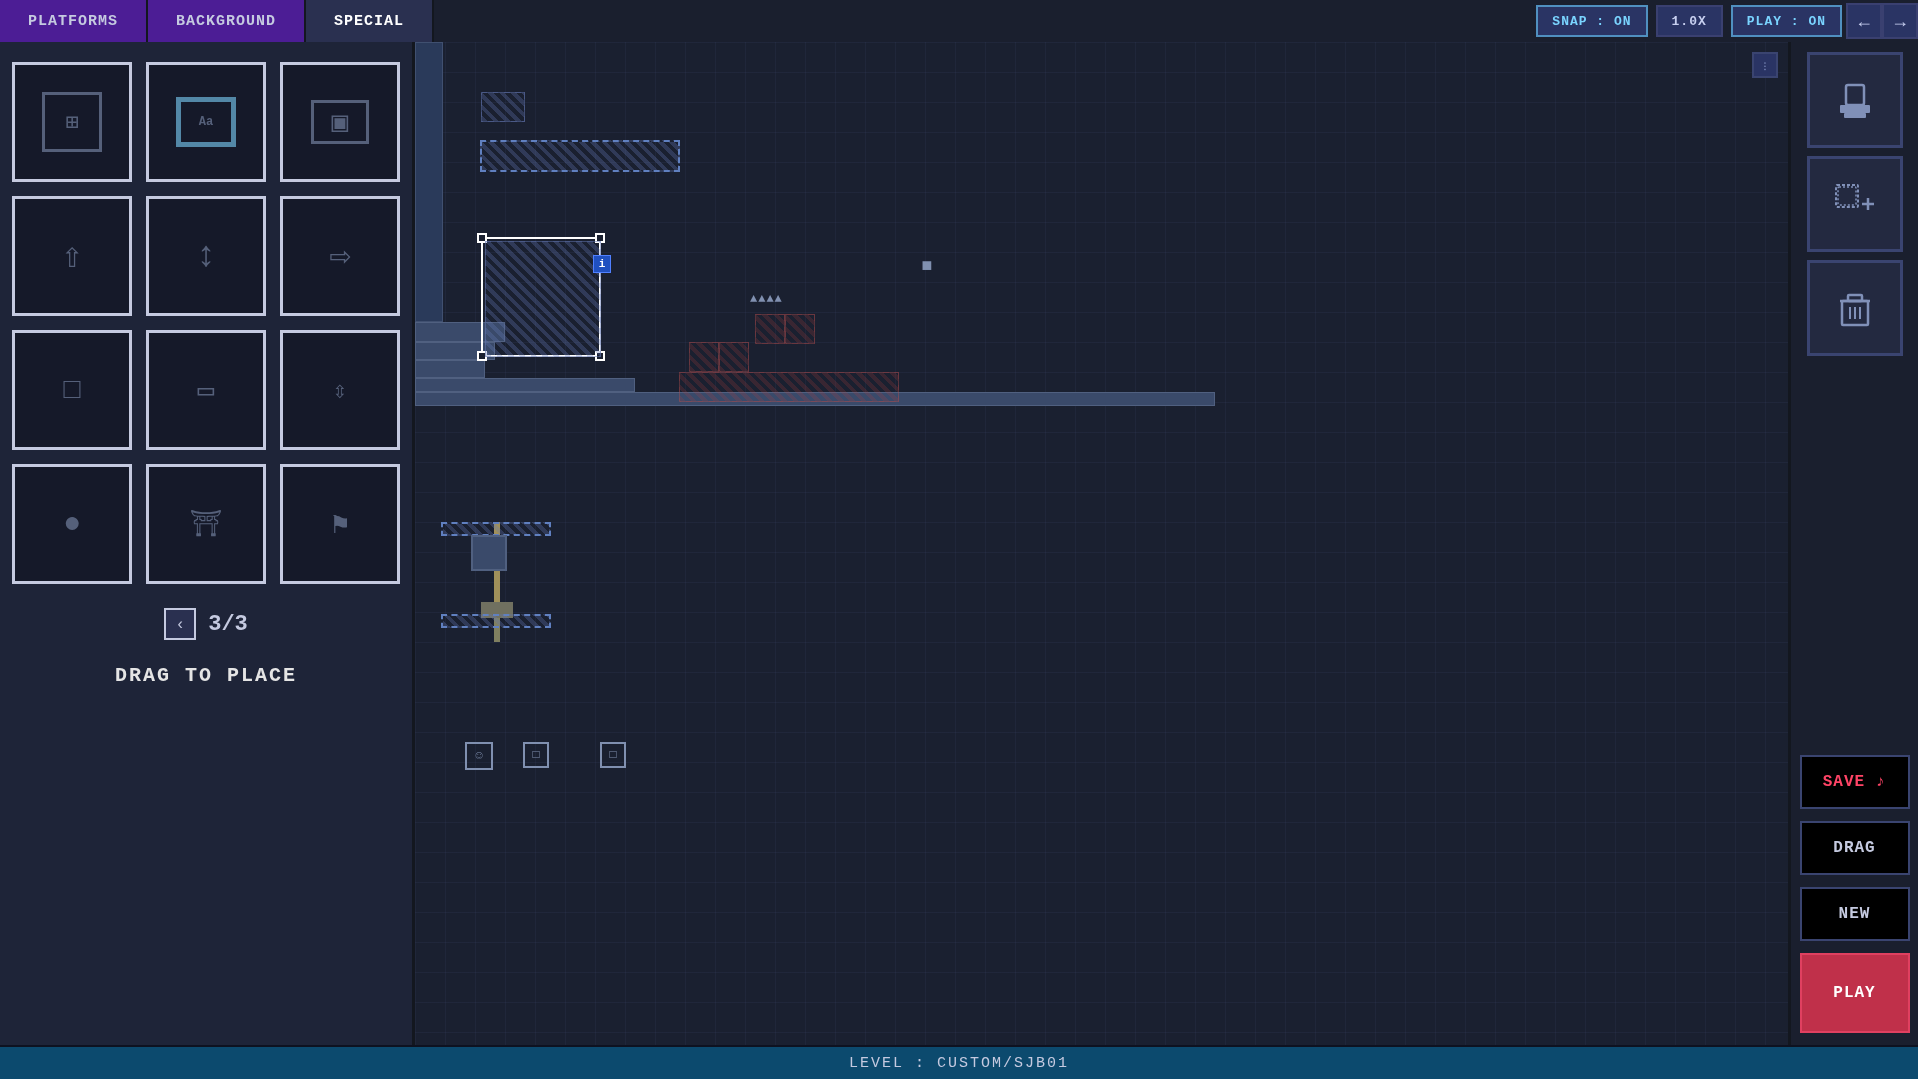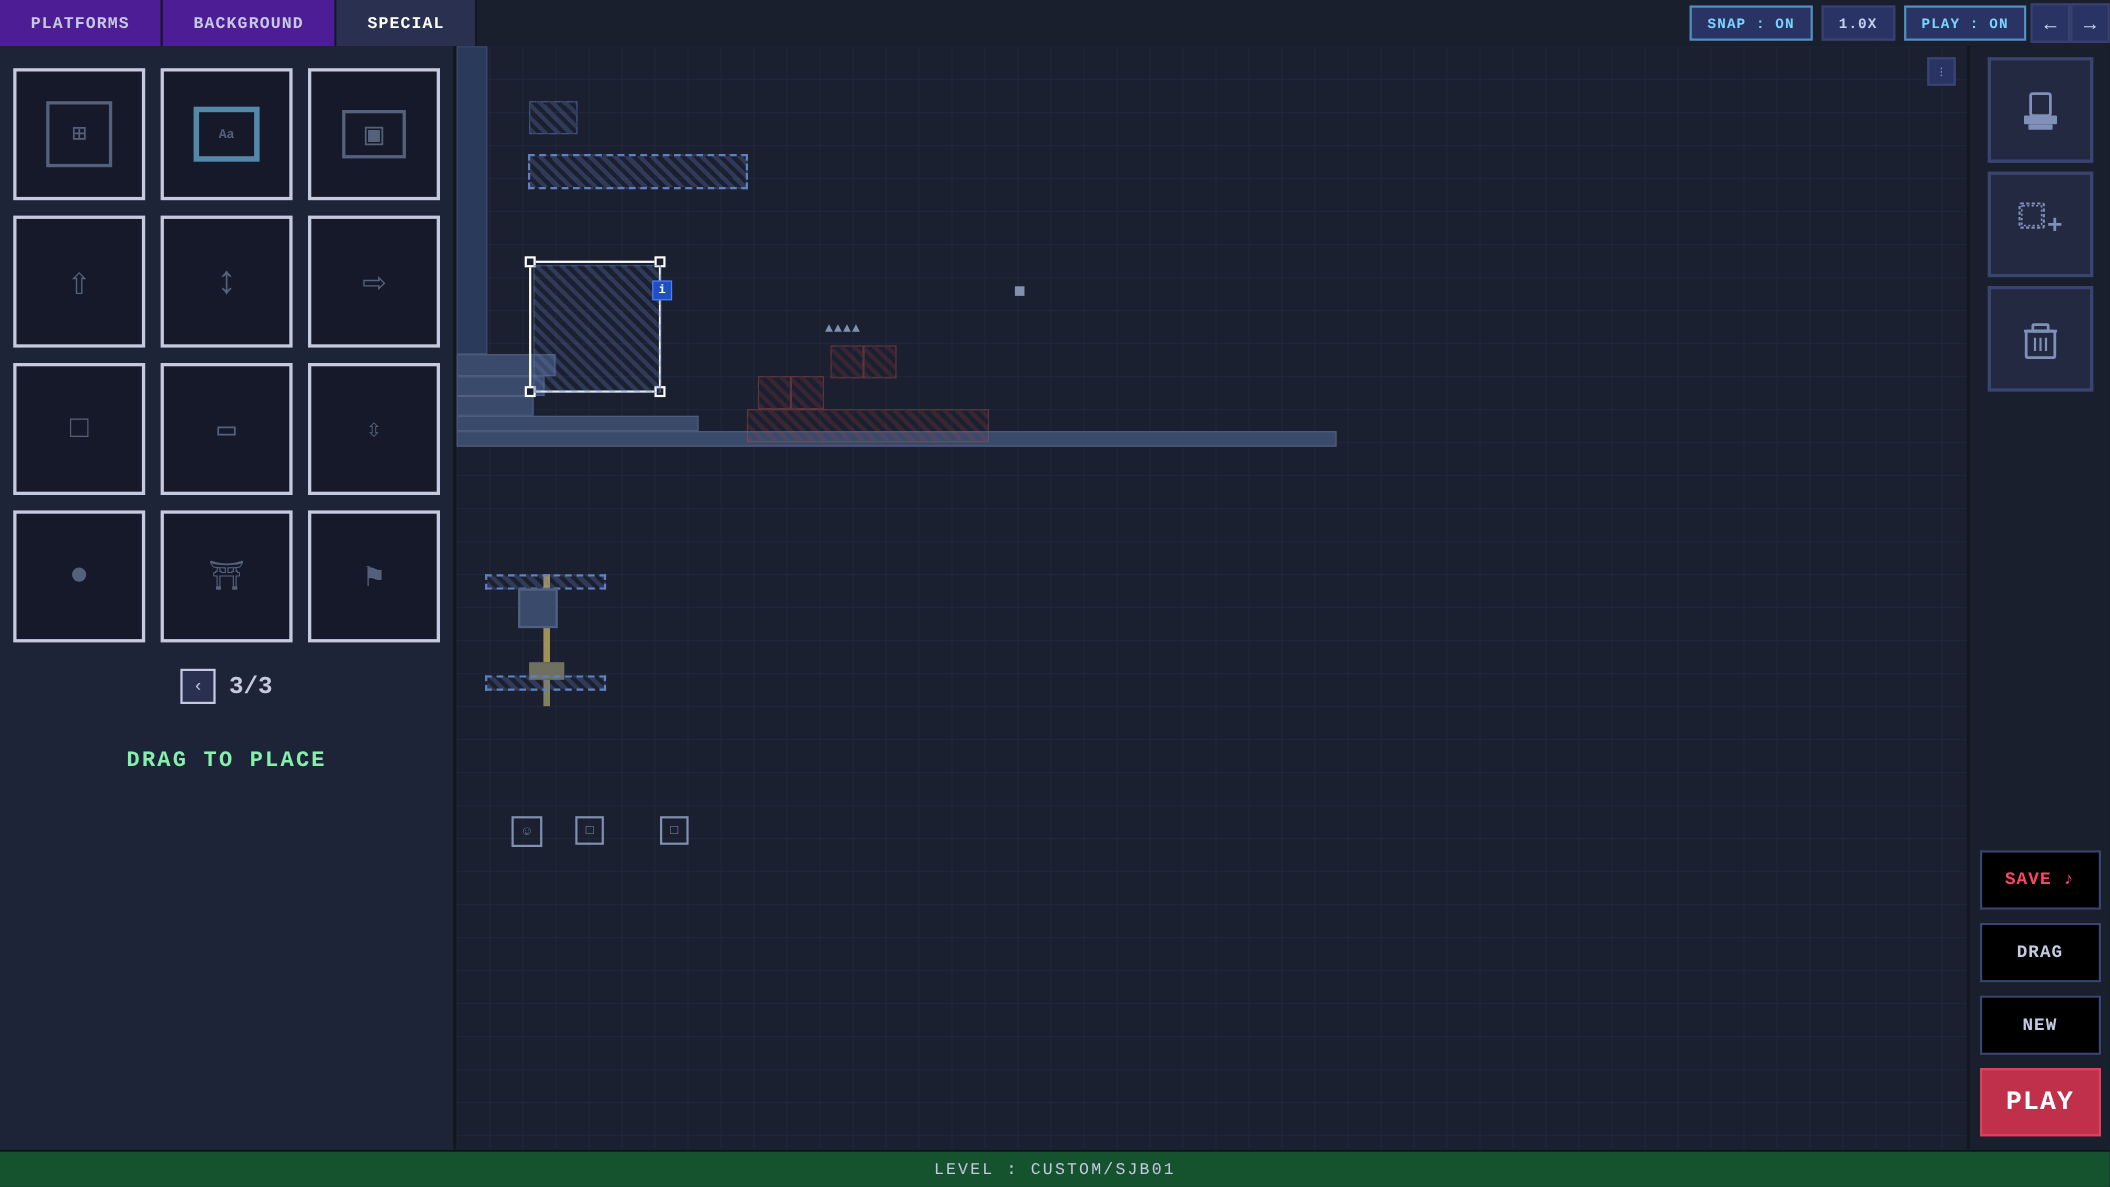--- a/index.html
+++ b/index.html
@@ -169,24 +169,24 @@
     }
     .page-label {
       font-size: 22px;
       font-weight: bold;
       color: #c5cae0;
       font-family: 'Courier New', monospace;
     }
     .drag-label {
       font-size: 20px;
       font-weight: bold;
-      color: #86efac;
+      color: #e5e5e5;
       letter-spacing: 2px;
       text-transform: uppercase;
-      margin-top: 24px;
+      margin-top: 8px;
     }
 
     
     #canvas-area {
       flex: 1;
       background: #1a2030;
       position: relative;
       overflow: hidden;
     }
 
@@ -228,28 +228,28 @@
       display: flex;
       align-items: center;
       justify-content: center;
       margin: 2px 0;
     }
     .right-action-btn.save { color: #ff4466; }
     .right-action-btn.play {
       background: #c0304a;
       color: #ffffff;
       border-color: #e04060;
-      font-size: 24px;
-      height: 62px;
+      font-size: 16px;
+      height: 80px;
     }
 
     
     #status-bar {
       height: 34px;
-      background: #14532d;
+      background: #0c4a6e;
       display: flex;
       align-items: center;
       justify-content: center;
       border-top: 2px solid #0e1220;
     }
     .status-text {
       color: #c5cae0;
       font-size: 15px;
       font-family: 'Courier New', monospace;
       letter-spacing: 2px;

